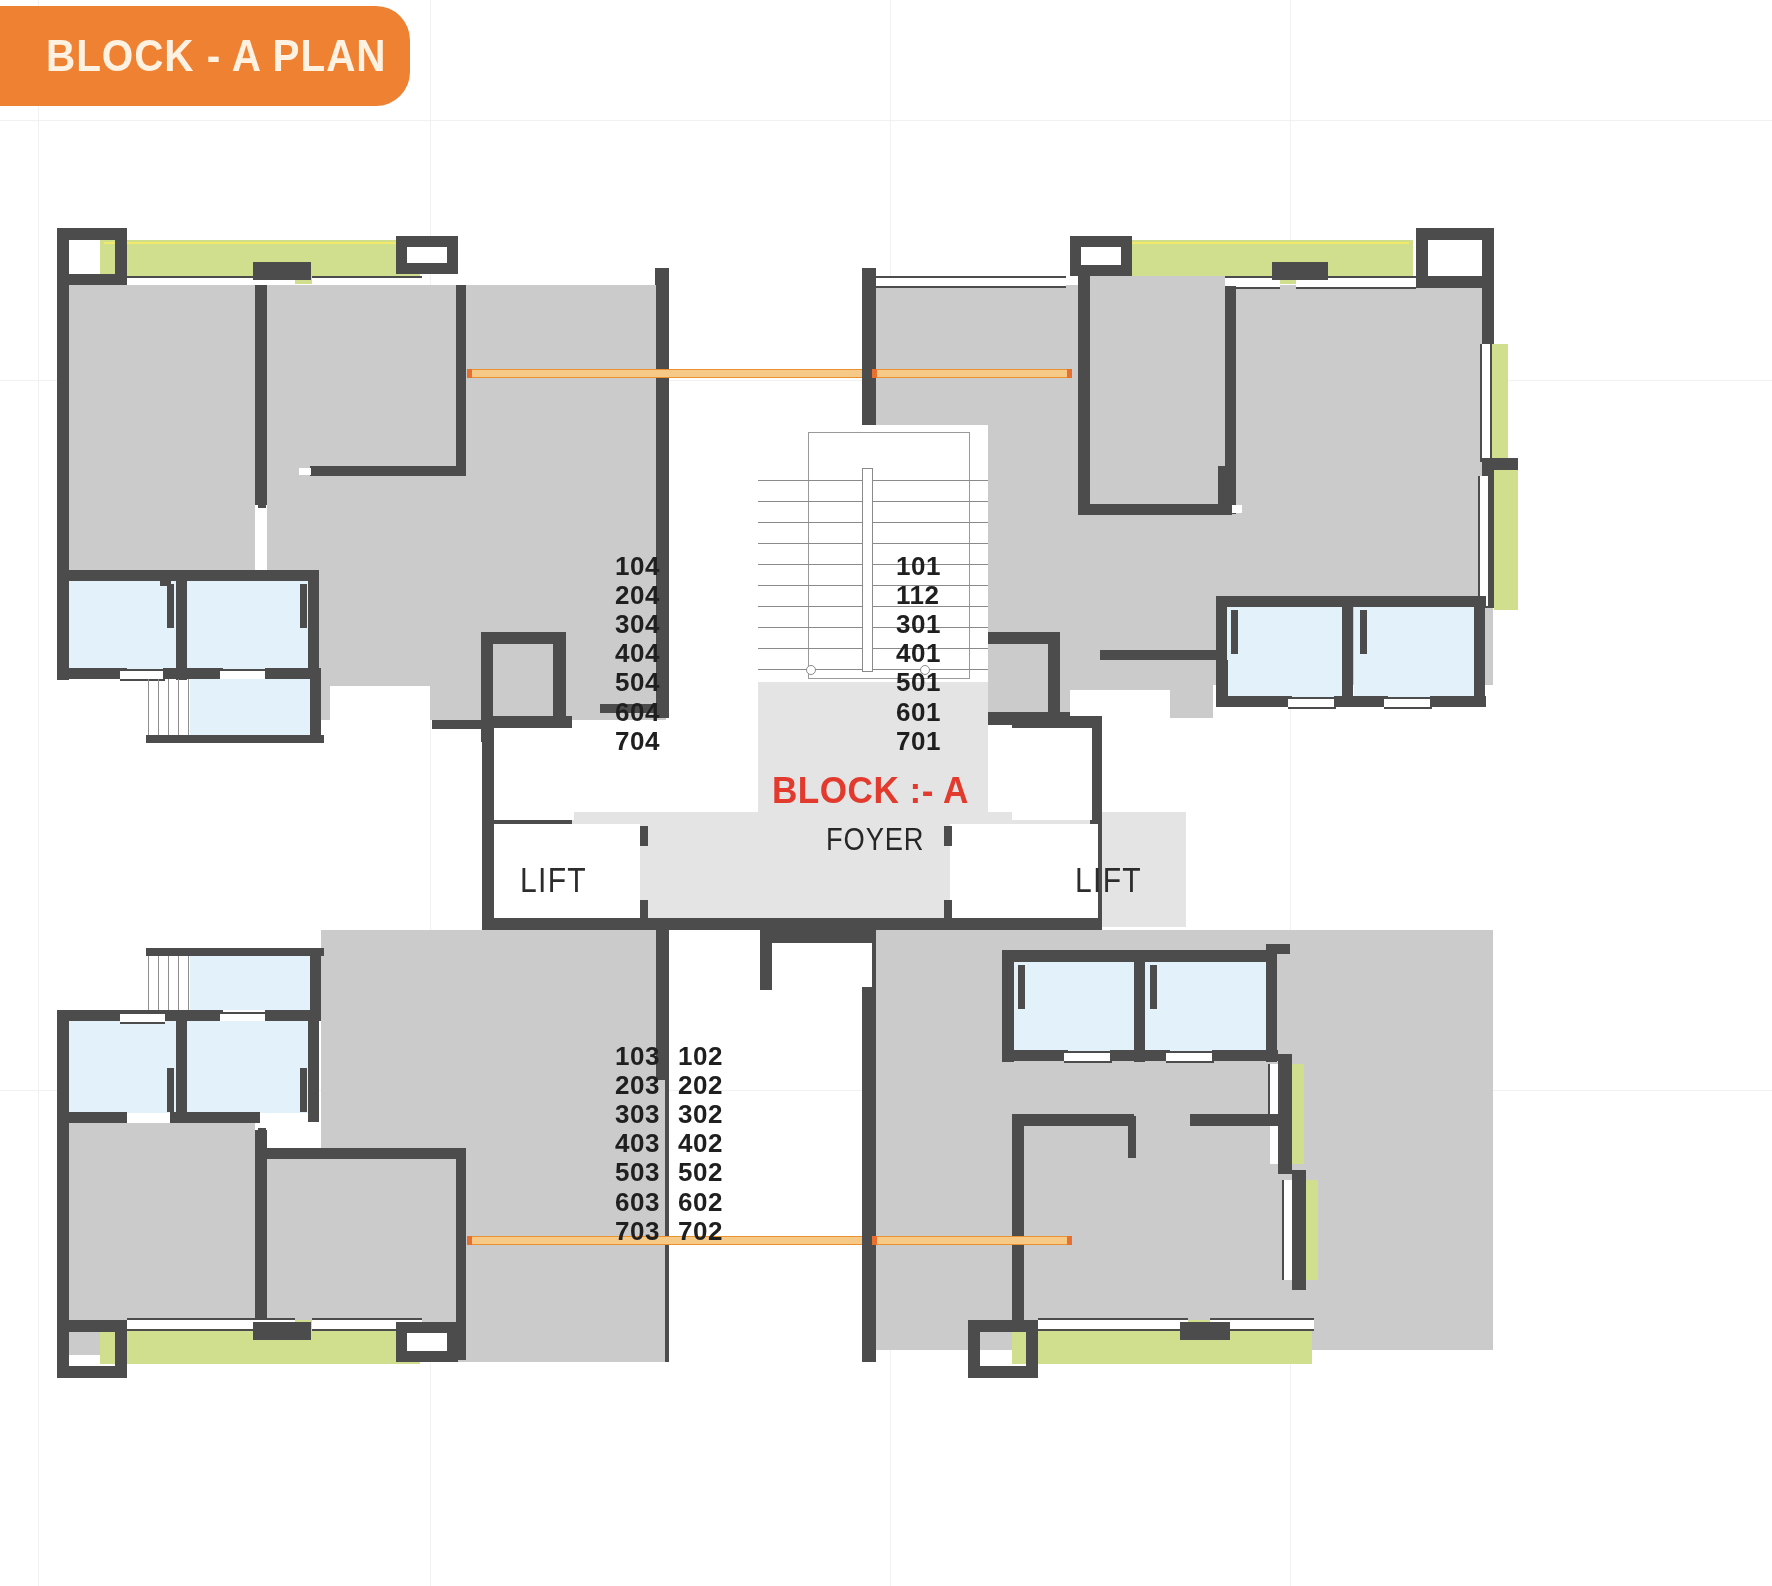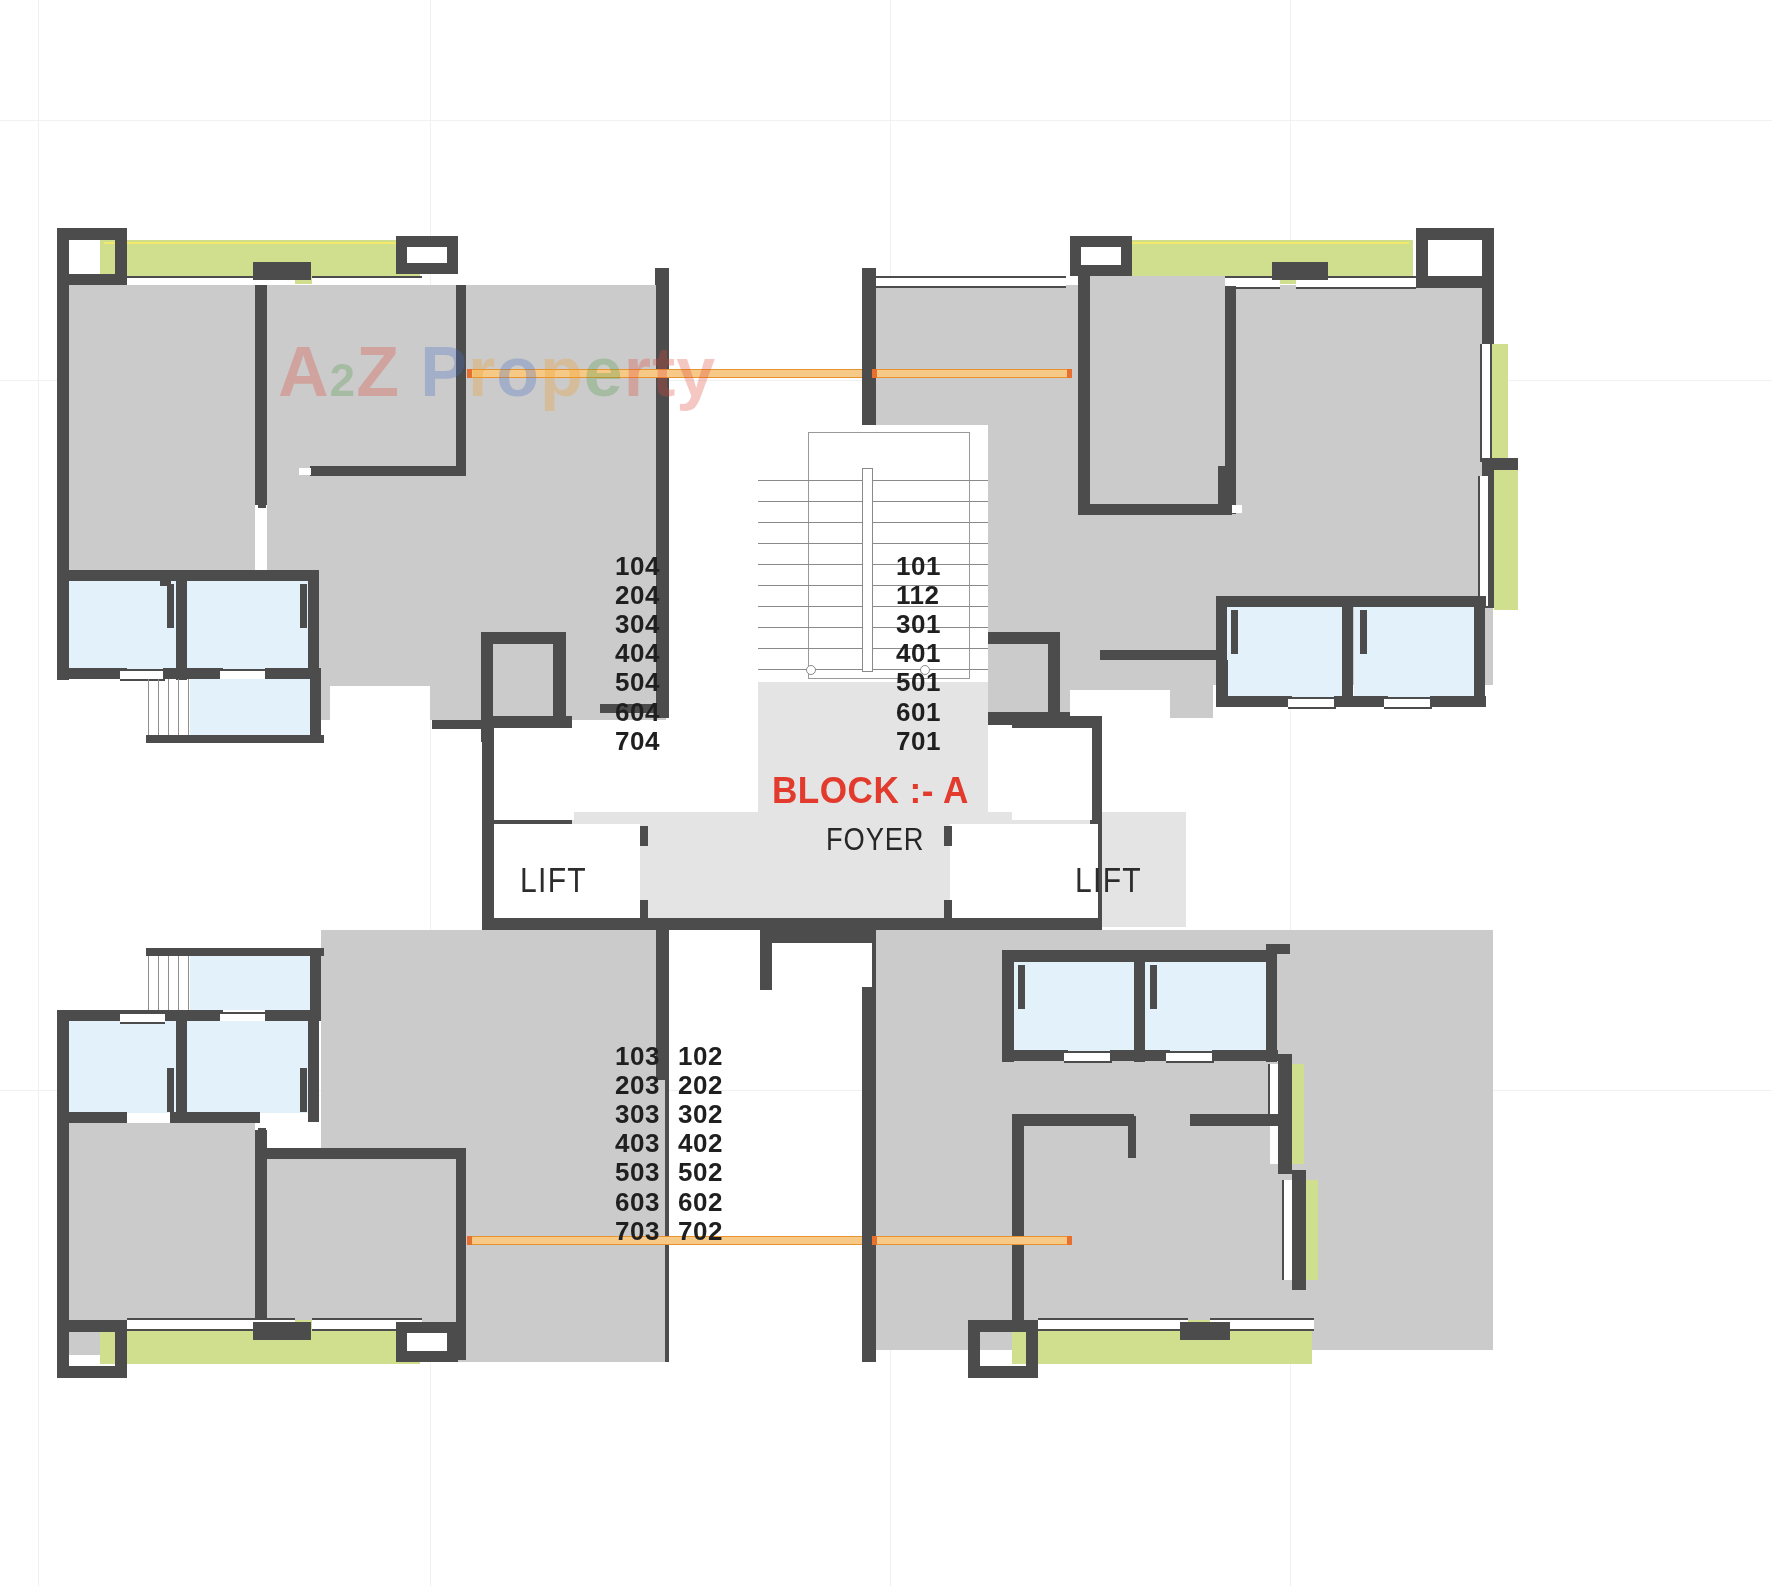--- a/index.html
+++ b/index.html
@@ -143,20 +143,23 @@
 <div id="page">
 
   <div class="gridline-v" style="left:38px;"></div>
   <div class="gridline-v" style="left:430px;"></div>
   <div class="gridline-v" style="left:890px;"></div>
   <div class="gridline-v" style="left:1290px;"></div>
   <div class="gridline-h" style="top:120px;"></div>
   <div class="gridline-h" style="top:380px;"></div>
   <div class="gridline-h" style="top:1090px;"></div>
 
+  <div id="header-banner">
+    <div id="header-title">BLOCK - A PLAN</div>
+  </div>
 
   <div id="plan">
 
     <div class="room-balcony" style="left:100px;top:240px;width:320px;height:44px;"></div>
     <div class="hairline" style="left:104px;top:242px;width:312px;height:2px;background:#f2e96a;"></div>
 
     <div class="wall" style="left:57px;top:228px;width:70px;height:12px;"></div>
     <div class="wall" style="left:57px;top:228px;width:12px;height:58px;"></div>
     <div class="wall" style="left:57px;top:274px;width:70px;height:12px;"></div>
     <div class="wall" style="left:115px;top:228px;width:12px;height:58px;"></div>
@@ -473,16 +476,15 @@
       <span>202</span>
       <span>302</span>
       <span>402</span>
       <span>502</span>
       <span>602</span>
       <span>702</span>
     </div>
 
   </div>
 
-  <div id="wm-center"><span class="c1">A</span><span class="c2 sub">2</span><span class="c3">Z</span><span class="c4">&nbsp;P</span><span class="c5">r</span><span class="c6">o</span><span class="c7">p</span><span class="c8">e</span><span class="c9">rty</span></div>
 
 
 </div>
 
 </body></html>

